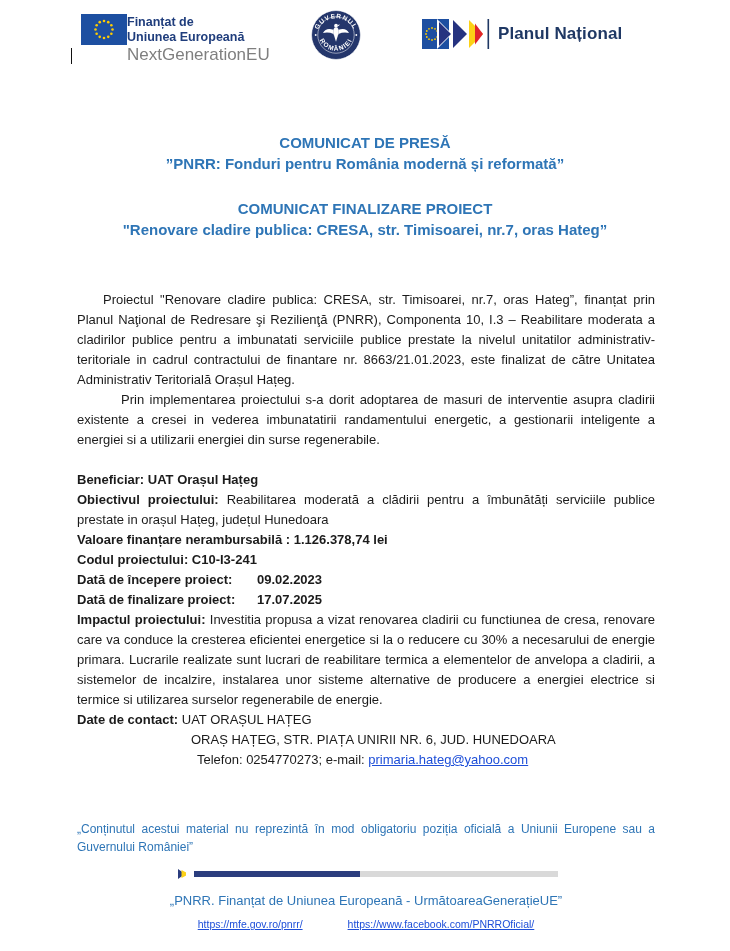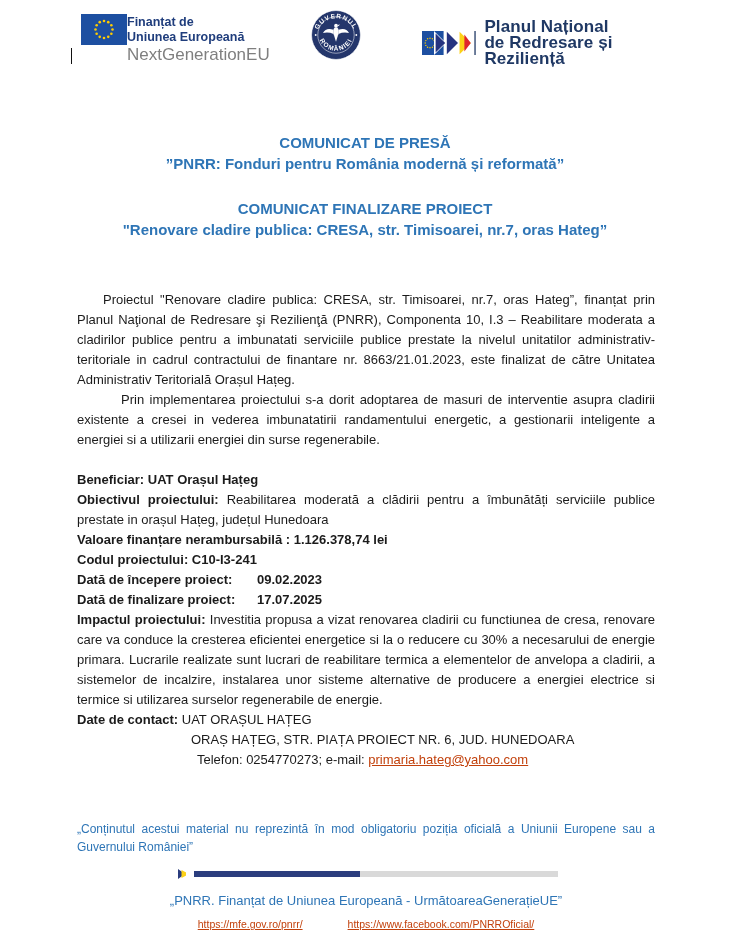--- a/index.html
+++ b/index.html
@@ -25,21 +25,21 @@
   
   .doc-body { margin:50px 75px 0 77px; font-size:13px; line-height:20px; text-align:justify; }
   .doc-body p { margin:0; }
   .indent1 { text-indent:26px; }
   .indent2 { text-indent:44px; }
   .details { margin-top:20px; }
   .b { font-weight:bold; }
   .dl { display:inline-block; width:180px; }
   .cindent1 { margin-left:114px !important; text-align:left; }
   .cindent2 { margin-left:120px !important; text-align:left; }
-  a.email, a.flink { color:#c2410c; text-decoration:underline; cursor:pointer; }
+  a.email, a.flink { color:#1d4ed8; text-decoration:underline; cursor:pointer; }
   
   .page-footer { position:absolute; left:77px; right:75px; top:820px; }
   .disclaimer { color:#2e75b6; font-size:12px; line-height:18px; text-align:justify; margin:0; }
   .bar-row { display:flex; align-items:center; margin:13px 0 0 101px; width:380px; height:9px; }
   .bar-navy { width:166px; height:6px; background:#2b3d7e; }
   .bar-gray { width:198px; height:6px; background:#d9d9d9; }
   .tagline { margin-top:15px; text-align:center; color:#2e75b6; font-size:13px; }
   .links-row { margin-top:10px; display:flex; justify-content:center; gap:45px; font-size:10.5px; }
 </style>
 </head>
@@ -122,21 +122,20 @@
         </g>
         <polygon points="15,0 30,15 15,30" fill="#ffffff"></polygon>
         <polygon points="17,3 29,15 17,27" fill="#263380"></polygon>
         <polygon points="31,1 45,15 31,29" fill="#263380"></polygon>
         <polygon points="47,1 61,15 47,29" fill="#fcd116"></polygon>
         <polygon points="53,4.5 61,15 53,25.5" fill="#e0242c"></polygon>
         <rect x="65.5" y="0" width="1.6" height="30" fill="#1f3864"></rect>
       </svg>
       <div class="pnrr-text">
         <div>Planul Național</div>
-        <div>de Redresare și Reziliență</div>
       </div>
     </div>
   </div>
 
   <div class="titles">
     <div>COMUNICAT DE PRESĂ</div>
     <div>”PNRR: Fonduri pentru România modernă și reformată”</div>
     <div class="title-gap"></div>
     <div>COMUNICAT FINALIZARE PROIECT</div>
     <div>"Renovare cladire publica: CRESA, str. Timisoarei, nr.7, oras Hateg”</div>
@@ -148,21 +147,21 @@
 
     <div class="details">
       <p class="b">Beneficiar: UAT Orașul Hațeg</p>
       <p><span class="b">Obiectivul  proiectului:</span> <span>Reabilitarea moderată a clădirii pentru a îmbunătăți serviciile publice prestate in orașul Hațeg, județul Hunedoara</span></p>
       <p class="b">Valoare finanțare nerambursabilă : 1.126.378,74 lei</p>
       <p class="b">Codul proiectului: C10-I3-241</p>
       <p class="b"><span class="dl">Dată de începere proiect:</span><span>09.02.2023</span></p>
       <p class="b"><span class="dl">Dată de finalizare proiect:</span><span>17.07.2025</span></p>
       <p><span class="b">Impactul proiectului:</span> <span>Investitia propusa a vizat renovarea cladirii cu functiunea de cresa, renovare care va conduce la cresterea eficientei energetice si la o reducere cu 30% a necesarului de energie primara.  Lucrarile realizate sunt lucrari de reabilitare termica a elementelor de anvelopa a cladirii, a sistemelor de incalzire, instalarea unor sisteme alternative de producere a energiei electrice si termice si utilizarea surselor regenerabile de energie.</span></p>
       <p><span class="b">Date de contact:</span> <span>UAT ORAȘUL HAȚEG</span></p>
-      <p class="cindent1">ORAȘ HAȚEG, STR. PIAȚA PROIECT NR. 6, JUD. HUNEDOARA</p>
+      <p class="cindent1">ORAȘ HAȚEG, STR. PIAȚA UNIRII NR. 6, JUD. HUNEDOARA</p>
       <p class="cindent2"><span>Telefon: 0254770273; e-mail: </span><a class="email">primaria.hateg@yahoo.com</a></p>
     </div>
   </div>
 
   <div class="page-footer">
     <p class="disclaimer">„Conținutul acestui material nu reprezintă în mod obligatoriu poziția oficială a Uniunii Europene sau a Guvernului României”</p>
 
     <div class="bar-row">
       <svg width="16" height="10" viewBox="0 0 16 10">
         <polygon points="0,0 7,5 0,10" fill="#2b3d7e"></polygon>

